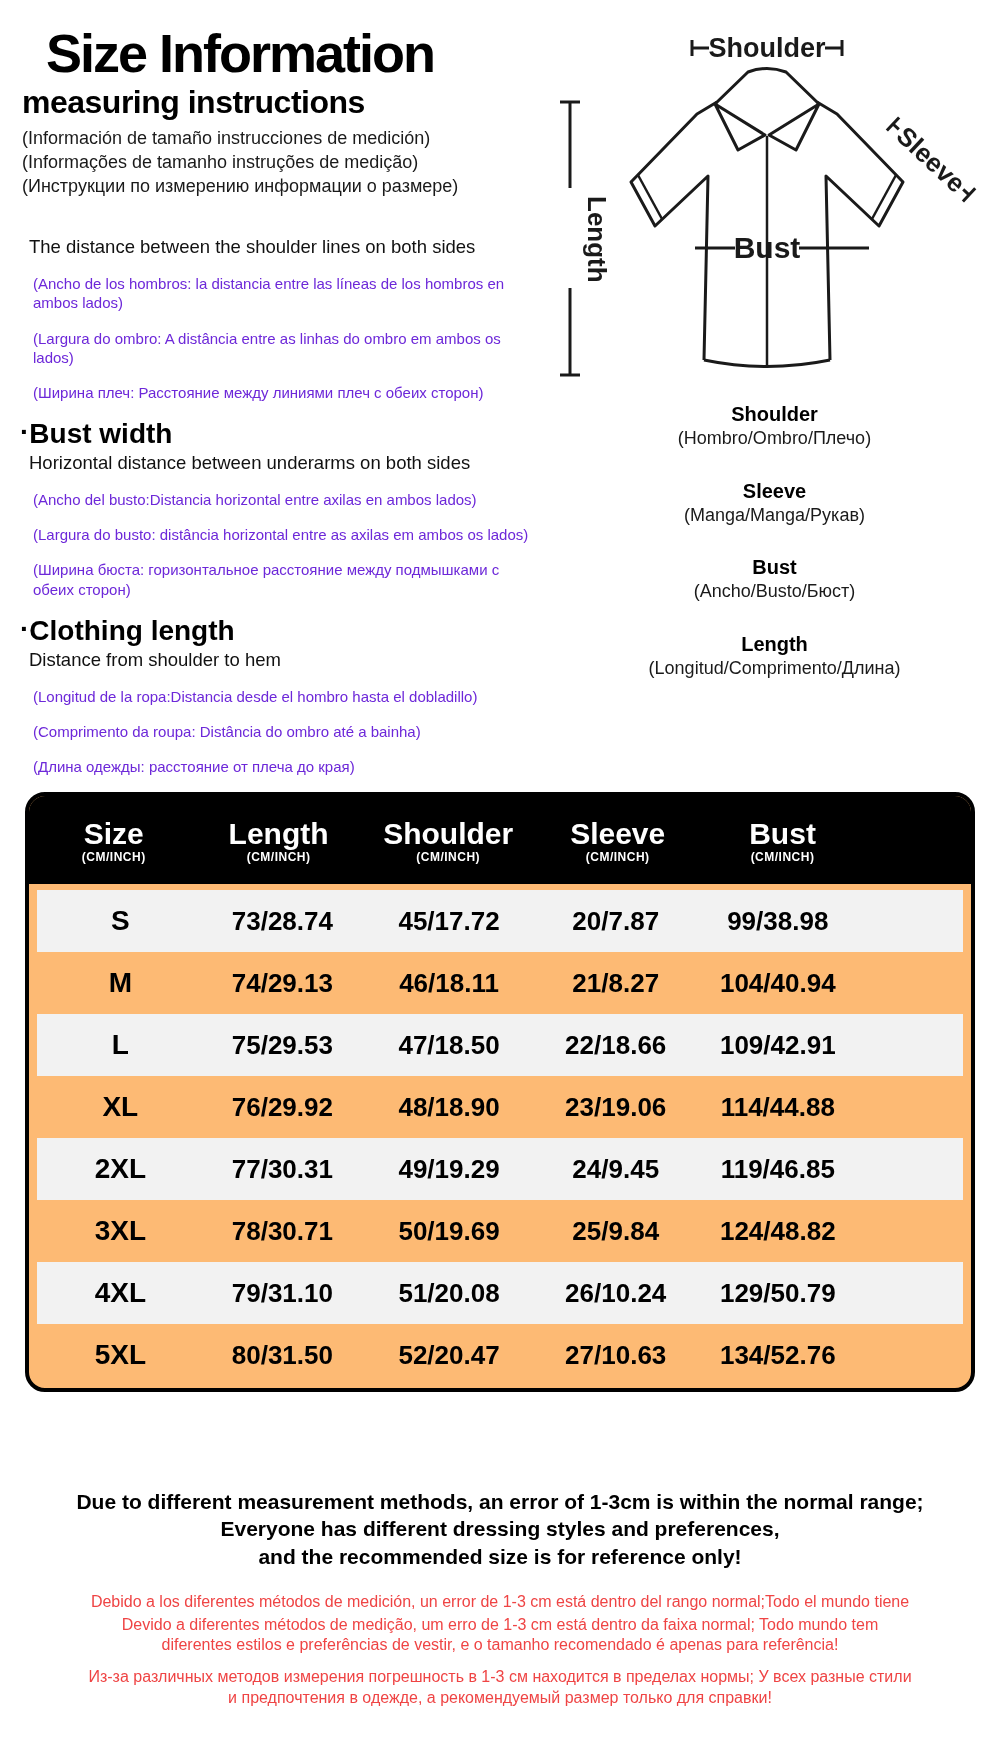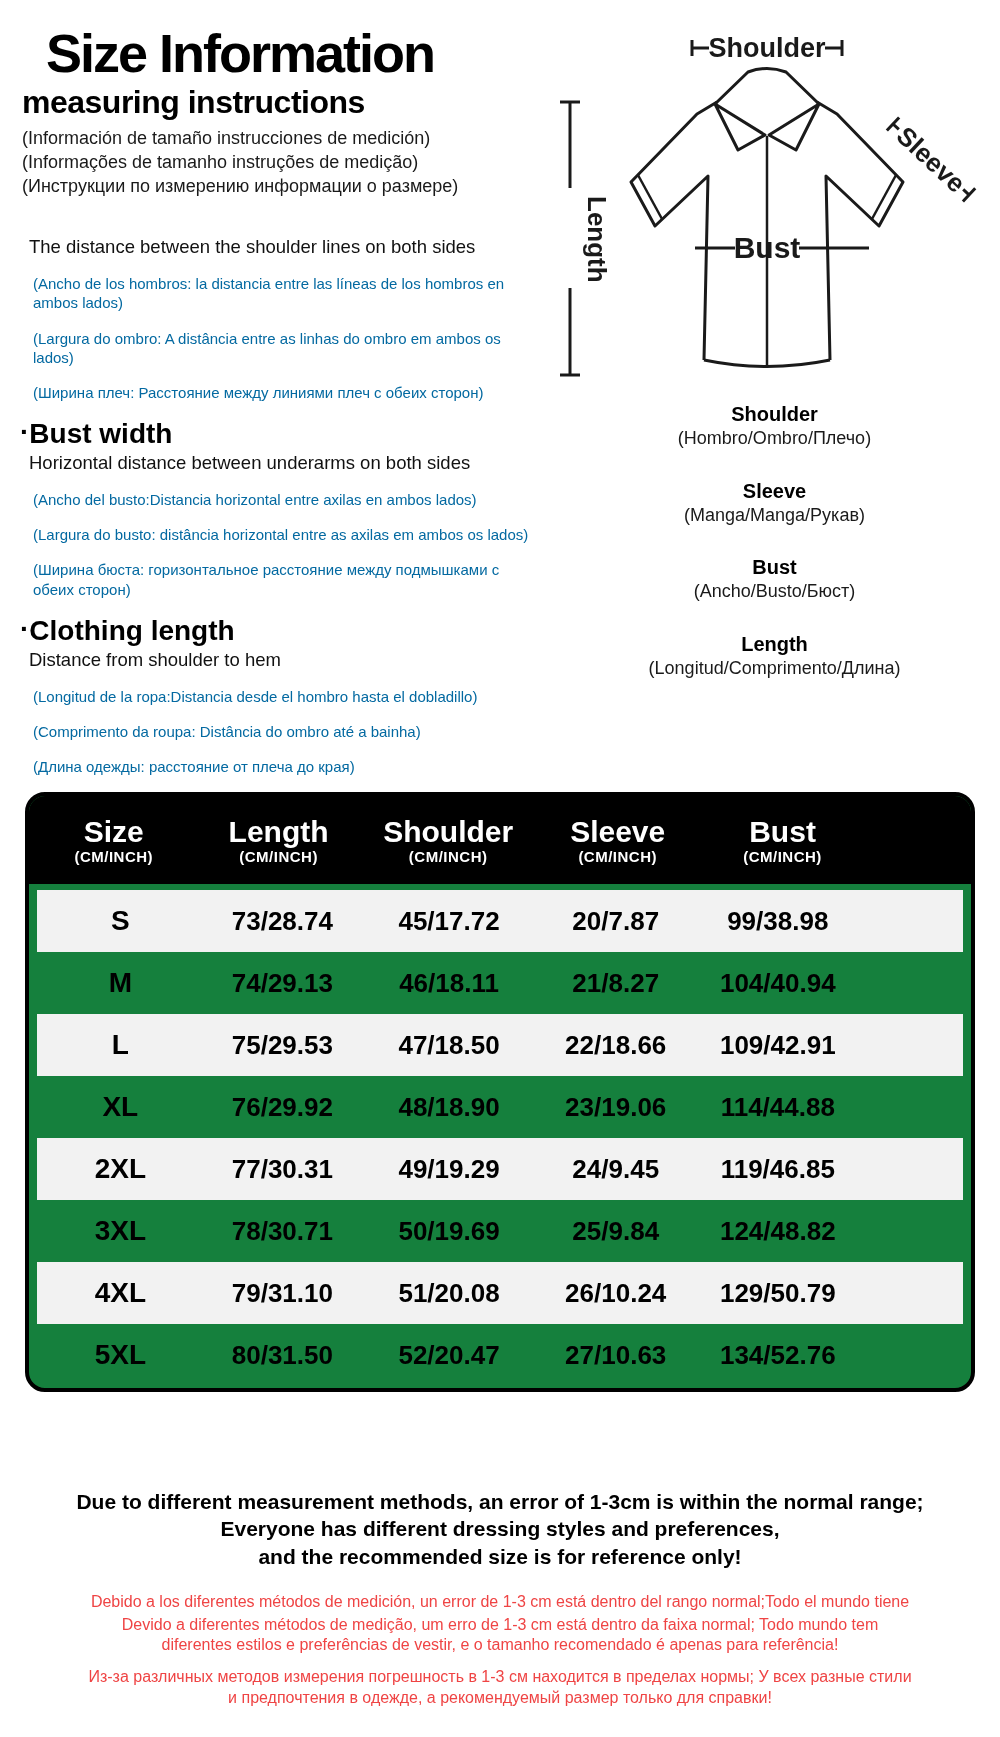--- a/index.html
+++ b/index.html
@@ -11,41 +11,41 @@
   #title-block h1 { font-size:54px; font-weight:bold; letter-spacing:-2px; line-height:1.02; color:#000;margin-left:26px; }
   #title-block h2 { font-size:32px; font-weight:bold; letter-spacing:-0.5px; margin:3px 0 6px 2px; color:#000; }
   #title-block .big-trans { font-size:18px; line-height:1.32; color:#1a1a1a; margin-left:2px; }
 
   
   #sections { position:absolute; left:20px; top:234px; width:545px; }
   #sections section { margin-bottom:15px; }
   #sections h3 { font-size:28px; font-weight:bold; color:#000; line-height:1.1; }
   #sections h3 .bullet { font-size:28px; vertical-align:2px; }
   #sections .desc { font-size:18.5px; color:#111; margin:2px 0 7px 9px; line-height:1.2; }
-  #sections .trans { font-size:15px; color:#0369a1; margin:16px 0 7px 13px; line-height:1.28; width:500px; }
+  #sections .trans { font-size:15px; color:#6d28d9; margin:16px 0 7px 13px; line-height:1.28; width:500px; }
 
   
   #diagram { position:absolute; left:552px; top:30px; width:445px; }
   #diagram svg { display:block; }
   #diagram svg path, #diagram svg line { stroke:#1a1a1a; stroke-width:3; fill:none; stroke-linejoin:round; }
   #diagram svg .thin { stroke-width:2.5; }
   #diagram svg text { font-family:"Liberation Sans", sans-serif; font-weight:bold; fill:#1a1a1a; stroke:none; }
   #legend { list-style:none; margin-top:14px; text-align:center; }
   #legend li { margin-bottom:29px; }
   .legend-name { font-size:20px; font-weight:bold; color:#000; line-height:1.25; }
   .legend-tr { font-size:18px; color:#1a1a1a; line-height:1.25; }
 
   
   #size-table { position:absolute; left:25px; top:792px; width:950px; height:600px;
-                border:4px solid #000; border-radius:20px; background:#15803d; overflow:hidden; }
+                border:4px solid #000; border-radius:20px; background:#fdba74; overflow:hidden; }
   #size-table .thead { background:#000; color:#fff; height:88px; display:flex; align-items:center; }
   .hcell, .cell { text-align:center; }
   .c0 { width:18%; } .c1 { width:17%; } .c2 { width:19%; } .c3 { width:17%; } .c4 { width:18%; }
   .hname { font-size:30px; font-weight:bold; line-height:1.1; }
-  .hunit { font-size:15px; font-weight:bold; letter-spacing:0.5px; }
+  .hunit { font-size:12px; font-weight:bold; letter-spacing:0.5px; }
   #size-table .tbody { padding:6px 8px; }
   #size-table .trow { height:62px; display:flex; align-items:center; }
   #size-table .trow.alt { background:#f2f2f2; }
   #size-table .cell { font-size:26px; font-weight:bold; color:#000; }
   #size-table .cell.size-cell { font-size:28px; }
 
   
   #notes { position:absolute; left:25px; top:1488px; width:950px; text-align:center; }
   #notes .en { font-size:21px; font-weight:bold; color:#000; line-height:1.3; }
   #notes .note-block { margin-top:0; }

